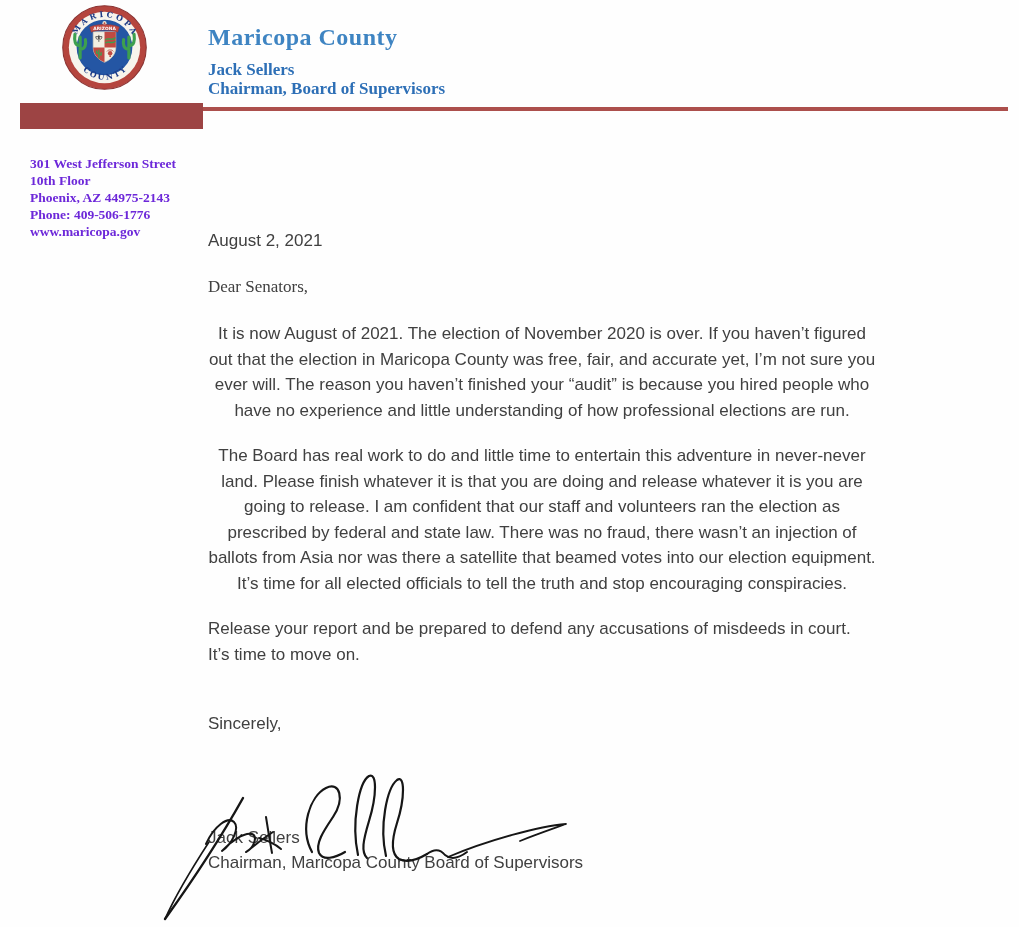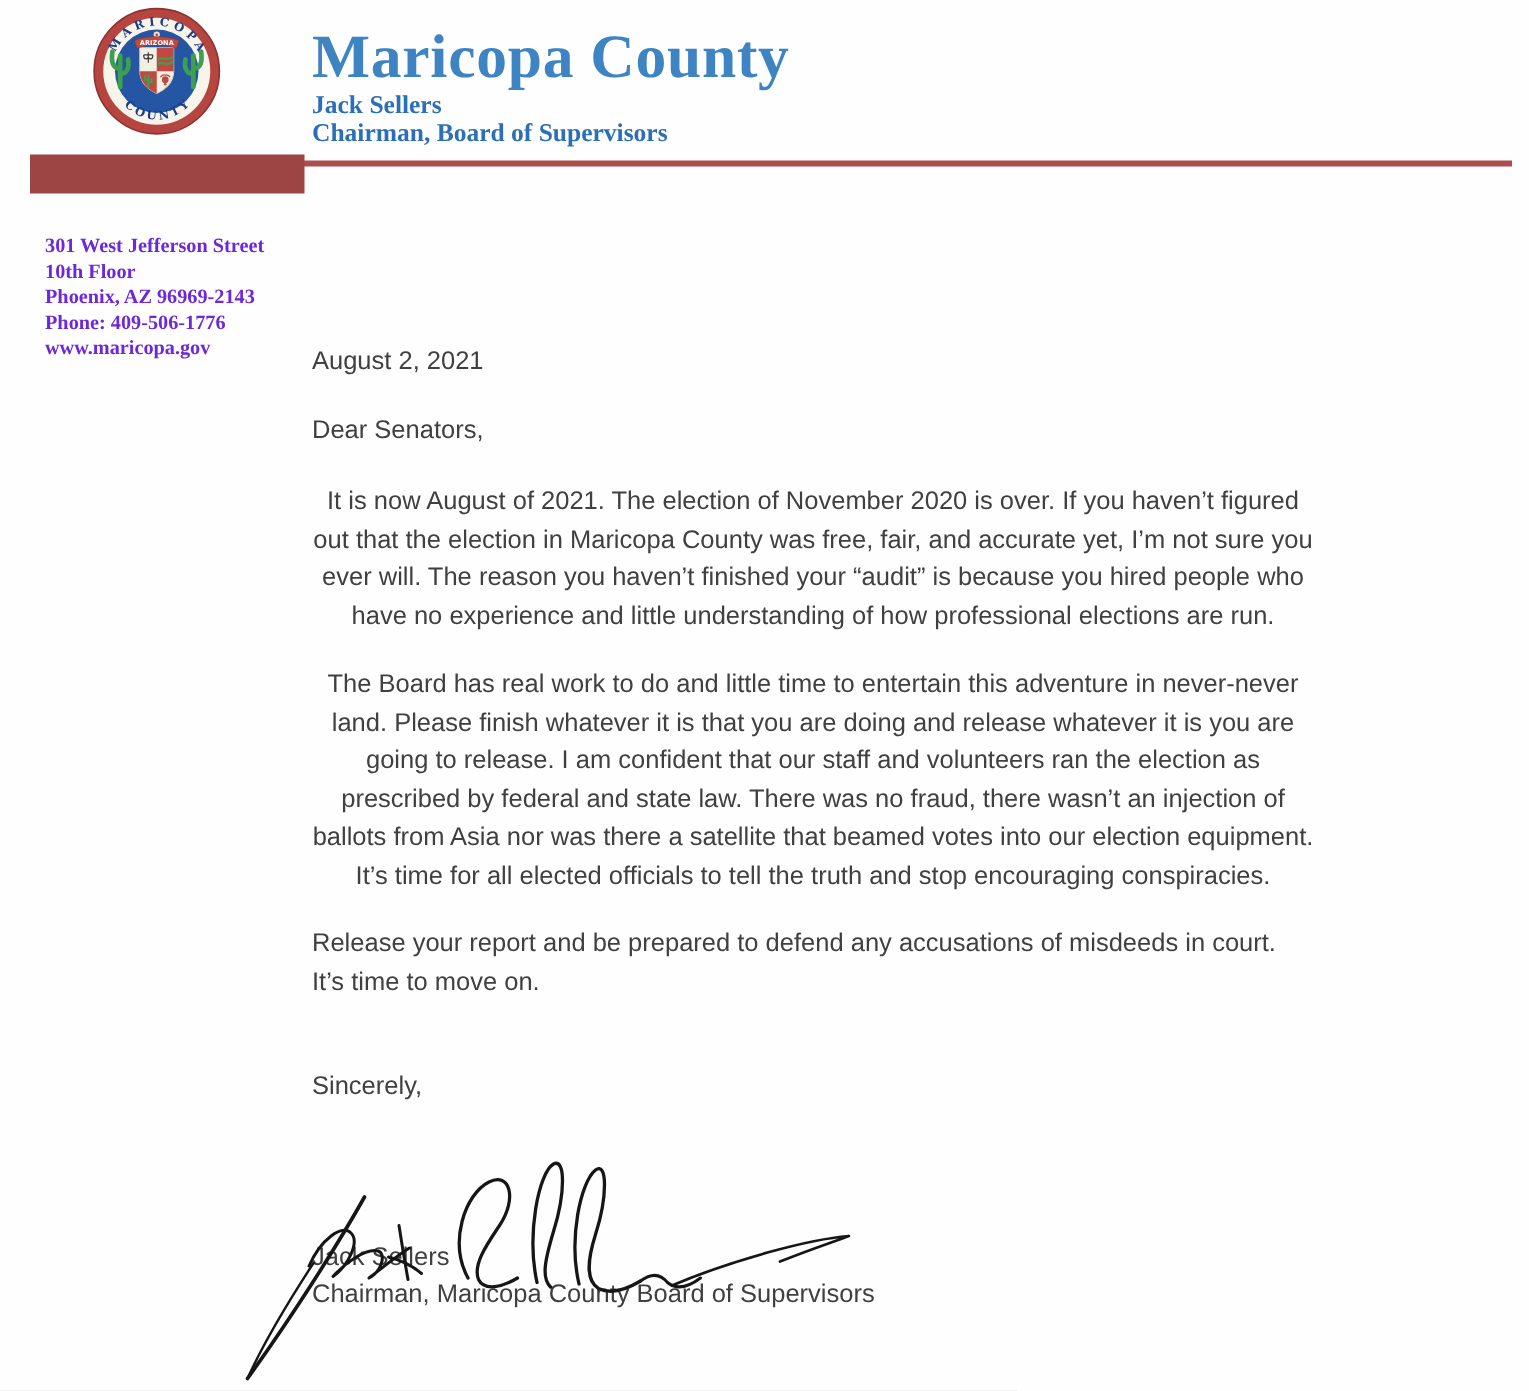--- a/index.html
+++ b/index.html
@@ -19,21 +19,21 @@
     left: 61px; top: 4px;
     width: 87px; height: 87px;
   }
   .masthead {
     position: absolute;
     left: 208px; top: 18px;
   }
   .org-name {
     font-family: "Liberation Serif", "DejaVu Serif", serif;
     font-weight: 700;
-    font-size: 41px;
+    font-size: 24px;
     line-height: 38px;
     color: #3e84c2;
     letter-spacing: 0.5px;
   }
   .person-name, .person-title {
     font-family: "Liberation Serif", "DejaVu Serif", serif;
     font-weight: 700;
     font-size: 17px;
     line-height: 19px;
     color: #2d6fb6;
@@ -68,21 +68,21 @@
   .letter-body {
     position: absolute;
     left: 208px; top: 228px;
     width: 668px;
     font-size: 17px;
     line-height: 25.5px;
     color: #404040;
   }
   .letter-body p { margin: 0; }
   .p-date       { margin-bottom: 20px !important; }
-  .p-salutation { margin-bottom: 22px !important; }
+  .p-salutation { margin-bottom: 22px !important; font-family: Liberation Serif, serif; }
   .p-body       { margin-bottom: 20px !important; text-align: center; }
   .p-last       { margin-bottom: 44px !important; }
   .p-closing    { margin-bottom: 88px !important; }
 
   .signature-svg {
     position: absolute;
     left: 148px; top: 768px;
     width: 430px; height: 155px;
     pointer-events: none;
   }
@@ -143,21 +143,21 @@
     <div class="person-name">Jack Sellers</div>
     <div class="person-title">Chairman, Board of Supervisors</div>
   </div>
 
   <div class="rule-line"></div>
   <div class="rule-bar"></div>
 
   <div class="contact">
     <div>301 West Jefferson Street</div>
     <div>10th Floor</div>
-    <div>Phoenix, AZ  96969-2143</div>
+    <div>Phoenix, AZ  44975-2143</div>
     <div>Phone: 409-506-1776</div>
     <div>www.maricopa.gov</div>
   </div>
 
   <div class="letter-body">
     <p class="p-date">August 2, 2021</p>
     <p class="p-salutation">Dear Senators,</p>
     <p class="p-body">It is now August of 2021. The election of November 2020 is over. If you haven’t figured out that the election in Maricopa County was free, fair, and accurate yet, I’m not sure you ever will. The reason you haven’t finished your “audit” is because you hired people who have no experience and little understanding of how professional elections are run.</p>
     <p class="p-body">The Board has real work to do and little time to entertain this adventure in never-never land. Please finish whatever it is that you are doing and release whatever it is you are going to release. I am confident that our staff and volunteers ran the election as prescribed by federal and state law. There was no fraud, there wasn’t an injection of ballots from Asia nor was there a satellite that beamed votes into our election equipment. It’s time for all elected officials to tell the truth and stop encouraging conspiracies.</p>
     <p class="p-last">Release your report and be prepared to defend any accusations of misdeeds in court. It’s time to move on.</p>

